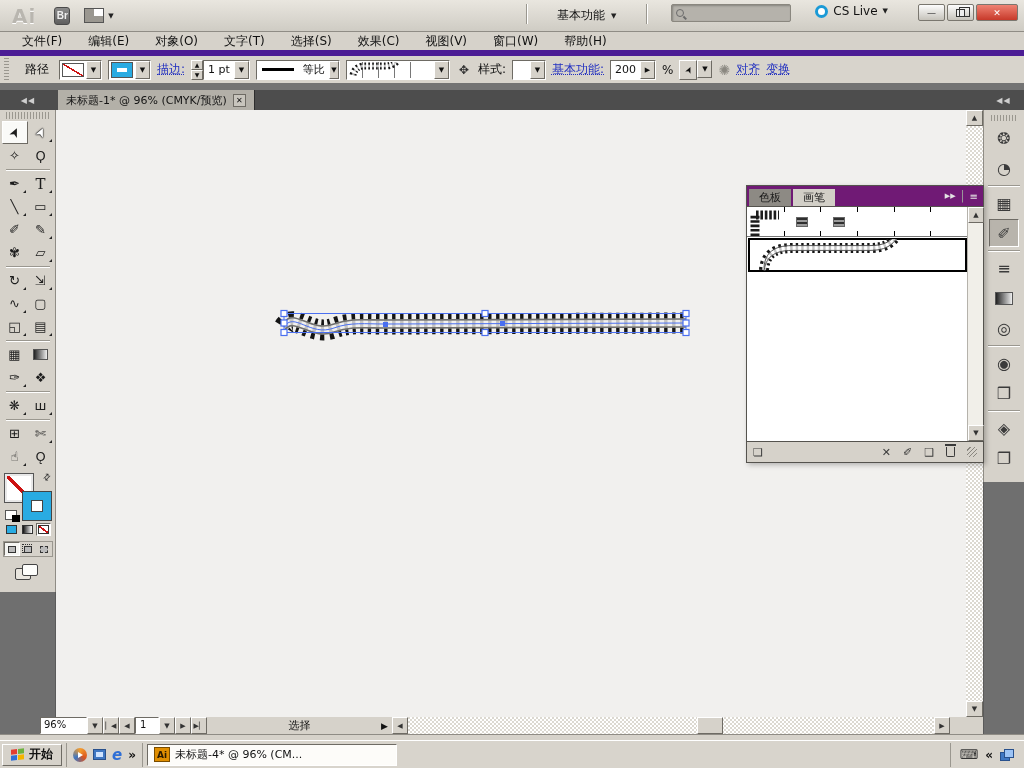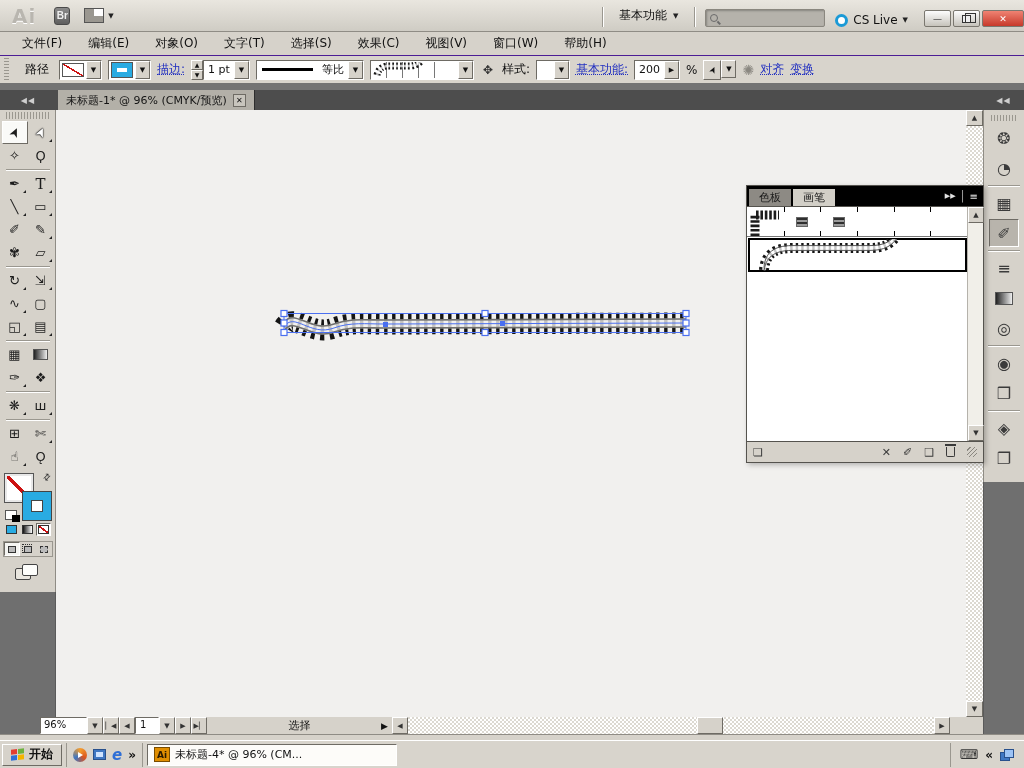--- a/index.html
+++ b/index.html
@@ -12,39 +12,39 @@
   .titlebar { position:absolute; left:0; top:0; width:1024px; height:32px;
     background:linear-gradient(#e9e6df,#cfccc4); border-bottom:1px solid #8f8c85;
     display:flex; align-items:center; }
   .ai-logo { font-weight:bold; font-size:20px; color:#b9b6af; text-shadow:0 1px 0 #fff; margin:0 18px 0 12px; letter-spacing:1px; }
   .br-btn { width:16px; height:18px; background:linear-gradient(#8a8a8a,#5f5f5f); color:#eee;
     border:1px solid #4a4a4a; border-radius:3px; font-size:10px; font-weight:bold; margin-right:14px; }
   .arrange { display:flex; align-items:center; gap:4px; }
   .arr-ic { width:20px; height:15px; border:1px solid #555; background:#fff; display:inline-block; position:relative; }
   .arr-ic::before { content:""; position:absolute; left:0; top:0; width:9px; height:13px; background:#9a9790; }
   .arr-ic::after { content:""; position:absolute; right:0; bottom:0; width:9px; height:6px; background:#9a9790; }
-  .tb-right { margin-left:auto; display:flex; align-items:flex-end; gap:10px; }
+  .tb-right { margin-left:auto; display:flex; align-items:flex-start; gap:24px; padding-right:6px; }
   .tb-sep { width:1px; height:20px; background:#9a978f; box-shadow:1px 0 0 #fff; }
   .workspace { display:flex; align-items:center; gap:6px; padding:3px 6px; }
   .searchbox { width:120px; height:18px; background:#b5b2ab; border:1px solid #8a877f;
     border-radius:2px; display:flex; align-items:center; padding-left:4px; box-shadow:inset 1px 1px 2px rgba(0,0,0,.25); }
   .mag { width:8px; height:8px; border:1.5px solid #6b6b6b; border-radius:50%; position:relative; display:inline-block; }
   .mag::after { content:""; position:absolute; width:4px; height:1.5px; background:#6b6b6b; transform:rotate(45deg); left:6px; top:7px; }
   .cslive { display:flex; align-items:center; gap:5px; }
   .ring { width:13px; height:13px; border:3.5px solid #1b9ad6; border-radius:50%; background:#fff; display:inline-block; }
   .winbtns { display:flex; gap:2px; margin-left:6px; }
   .winbtn { width:27px; height:17px; display:flex; align-items:center; justify-content:center;
     background:linear-gradient(#fdfdfd,#c6c3bb); border:1px solid #7a776f; border-radius:2px; font-size:9px; color:#333; }
   .winbtn.close { background:linear-gradient(#ef8373,#c7392a); color:#fff; width:42px; font-weight:bold; }
   .restore-ic { width:9px; height:8px; border:1px solid #333; position:relative; background:#eee; }
   .restore-ic::before { content:""; position:absolute; left:2px; top:-3px; width:9px; height:8px; border:1px solid #333; }
 
   
   .menubar { position:absolute; left:0; top:32px; width:1024px; height:24px; background:#d6d2ca;
-    border-bottom:1px solid #4c1d95; display:flex; align-items:center; padding-left:10px; gap:2px; }
+    border-bottom:6px solid #4c1d95; display:flex; align-items:center; padding-left:10px; gap:2px; }
   .menu-item { padding:3px 12px; }
 
   
   .controlbar { position:absolute; left:0; top:56px; width:1024px; height:34px; background:#d8d4cc;
     border-bottom:7px solid #737373; display:flex; align-items:center; gap:6px; padding:0 4px; }
   .grip-v { width:5px; height:24px; background:repeating-linear-gradient(#9a978f 0 1px, transparent 1px 3px); margin-right:6px; }
   .cb-label { margin:0 4px; }
   .link { color:#2230c0; text-decoration:underline dotted; }
   .combo { display:inline-flex; align-items:center; height:20px; background:#fff; border:1px solid;
     border-color:#6e6b64 #fff #fff #6e6b64; }
@@ -132,21 +132,21 @@
   .right-strip { position:absolute; left:983px; top:110px; width:41px; height:624px; background:#6f6f6f; border-left:1px solid #5a5a5a; }
   .dock { position:absolute; left:983px; top:110px; width:41px; background:#d6d2ca; border-left:1px solid #8f8c85; padding:2px 0 8px; }
   .dock-grip { height:6px; background:repeating-linear-gradient(90deg,#9a978f 0 1px, transparent 1px 3px); margin:3px 7px; }
   .dock-ic { width:30px; height:28px; margin:2px auto; display:flex; align-items:center; justify-content:center; font-size:16px; color:#3b3b3b; }
   .dock-ic.active { background:#b8b4ac; border:1px solid; border-color:#6e6b64 #fff #fff #6e6b64; }
   .dock-sep { width:32px; height:1px; background:#9a978f; box-shadow:0 1px 0 #fff; margin:3px auto; }
 
   
   .panel { position:absolute; left:746px; top:185px; width:238px; height:278px; background:#d6d2ca;
     border:1px solid #55534e; box-shadow:2px 2px 5px rgba(0,0,0,.25); }
-  .panel-head { height:20px; background:#000000; display:flex; align-items:flex-end; }
+  .panel-head { height:20px; background:#701a75; display:flex; align-items:flex-end; }
   .ptab { height:17px; display:flex; align-items:center; padding:0 10px; font-size:11px; background:#8d8a84; color:#1b1b1b; margin-left:2px; }
   .ptab.active { background:#d2cfc7; }
   .phead-right { margin-left:auto; display:flex; align-items:center; gap:5px; padding:0 5px 3px; color:#e3e3e3; }
   .phead-right .pp { font-size:7px; }
   .phead-right .pm { font-size:10px; }
   .panel-body { position:relative; height:236px; background:#fff; border:1px solid #55534e; border-left:none; border-right:none; }
   .pscroll { position:absolute; right:0; top:0; width:16px; height:100%; background:#f1efe9; border-left:1px solid #b5b2ab; }
   .pscroll .up { top:0; width:16px; }
   .pscroll .down { bottom:0; top:auto; width:16px; }
   .brow { position:relative; margin-right:16px; border-bottom:1px solid #777; }
@@ -278,21 +278,21 @@
     <div style="display:flex;align-items:center;text-align:right;">
       <span class="spin">
           <span>▲</span>
           <span>▼</span>
         </span>
       <div class="combo">
         <span class="val">1 pt</span>
         <span class="dropbtn" style="font-size:7px;">▼</span>
       </div>
     </div>
-    <div class="combo" style="width:108px;">
+    <div class="combo" style="width:84px;">
       <span class="profile-line"></span>
       <span class="val">等比</span>
       <span class="dropbtn" style="font-size:7px;margin-left:auto;">▼</span>
     </div>
     <div class="combo" style="width:104px;">
       <span class="brush-combo-prev">
         <svg width="66" height="16" viewBox="0 0 66 16">
           <defs>
               <path id="cbp" d="M6,13 Q8,5 16,4 L38,4 Q46,4 50,-1" fill="none"></path>
             </defs>

